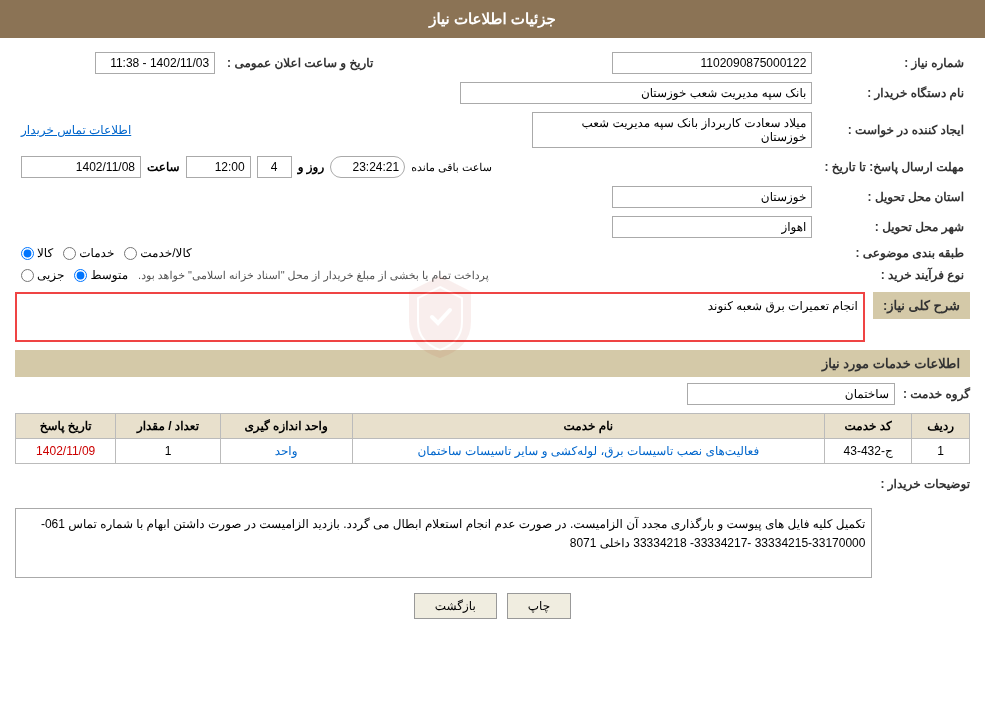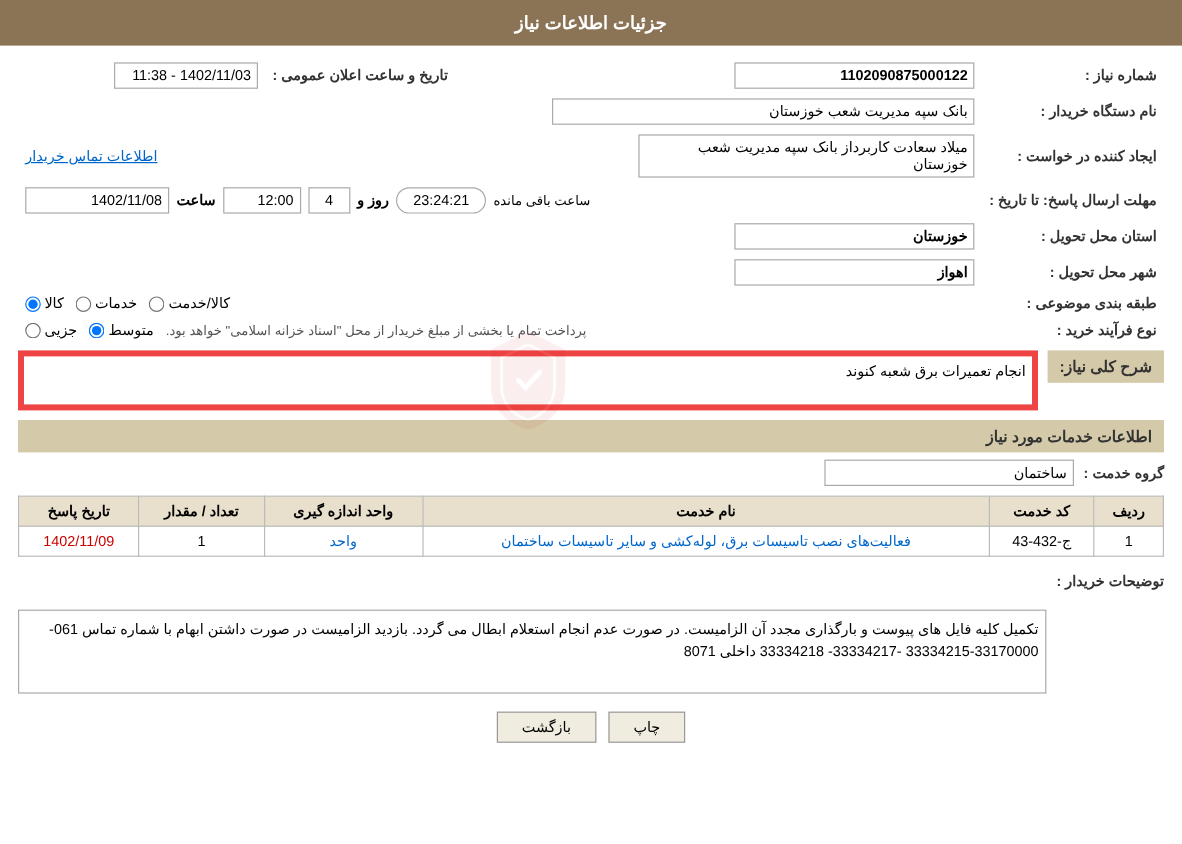--- a/index.html
+++ b/index.html
@@ -52,21 +52,20 @@
       padding: 3px 5px;
       display: inline-block;
       min-height: 22px;
       text-align: right;
     }
     .input-wide {
       width: 352px;
     }
     .input-medium {
       width: 200px;
-      font-weight: bold;
     }
     .input-small {
       width: 120px;
     }
     .link-blue {
       color: #0066cc;
       text-decoration: underline;
       cursor: pointer;
     }
     .section-title {
@@ -194,21 +193,21 @@
 
       <tr>
         <td class="label-cell">مهلت ارسال پاسخ: تا تاریخ :</td>
         <td class="value-cell" colspan="4">
           <div class="date-row">
             <span class="input-box input-small">1402/11/08</span>
             <span class="inline-label">ساعت</span>
             <span class="input-box" style="width:65px;">12:00</span>
             <span class="input-box" style="width:35px; text-align:center;">4</span>
             <span class="inline-label">روز و</span>
-            <span class="input-box" style="width:75px; text-align:center;border-radius:11px;">23:24:21</span>
+            <span class="input-box" style="width:75px; border-radius:11px;">23:24:21</span>
             <span class="small-label">ساعت باقی مانده</span>
           </div>
         </td>
       </tr>
 
       <tr>
         <td class="label-cell">استان محل تحویل :</td>
         <td class="value-cell" colspan="4">
           <span class="input-box input-medium">خوزستان</span>
         </td>
@@ -255,21 +254,21 @@
             </div>
             <span style="color:#555; font-size:11px;">پرداخت تمام یا بخشی از مبلغ خریدار از محل "اسناد خزانه اسلامی" خواهد بود.</span>
           </div>
         </td>
       </tr>
     </tbody>
       </table>
 
     <div style="display:flex; align-items:flex-start; gap:8px; margin:4px 0;">
       <div class="section-title" style="white-space:nowrap; margin:0; padding:6px 10px;">شرح کلی نیاز:</div>
-      <div style="flex:1; border:5px solid #ef4444; background:#fff; padding:5px; min-height:50px; text-align:right; position:relative;">
+      <div style="flex:1; border:2px solid #ef4444; background:#fff; padding:5px; min-height:50px; text-align:right; position:relative;">
         <span>انجام تعمیرات برق شعبه کنوند</span>
         
         <div style="position:absolute; top:0; left:0; right:0; bottom:0; display:flex; align-items:center; justify-content:center; opacity:0.08; pointer-events:none;">
           <svg width="80" height="90" viewBox="0 0 80 90">
             <path d="M40 5 L70 20 L70 50 Q70 75 40 85 Q10 75 10 50 L10 20 Z" fill="#c0392b" stroke="#c0392b" stroke-width="2"></path>
             <path d="M40 15 L62 26 L62 50 Q62 70 40 78 Q18 70 18 50 L18 26 Z" fill="none" stroke="#fff" stroke-width="2"></path>
             <path d="M32 45 L38 51 L50 38" fill="none" stroke="#fff" stroke-width="4" stroke-linecap="round"></path>
           </svg>
         </div>
       </div>

